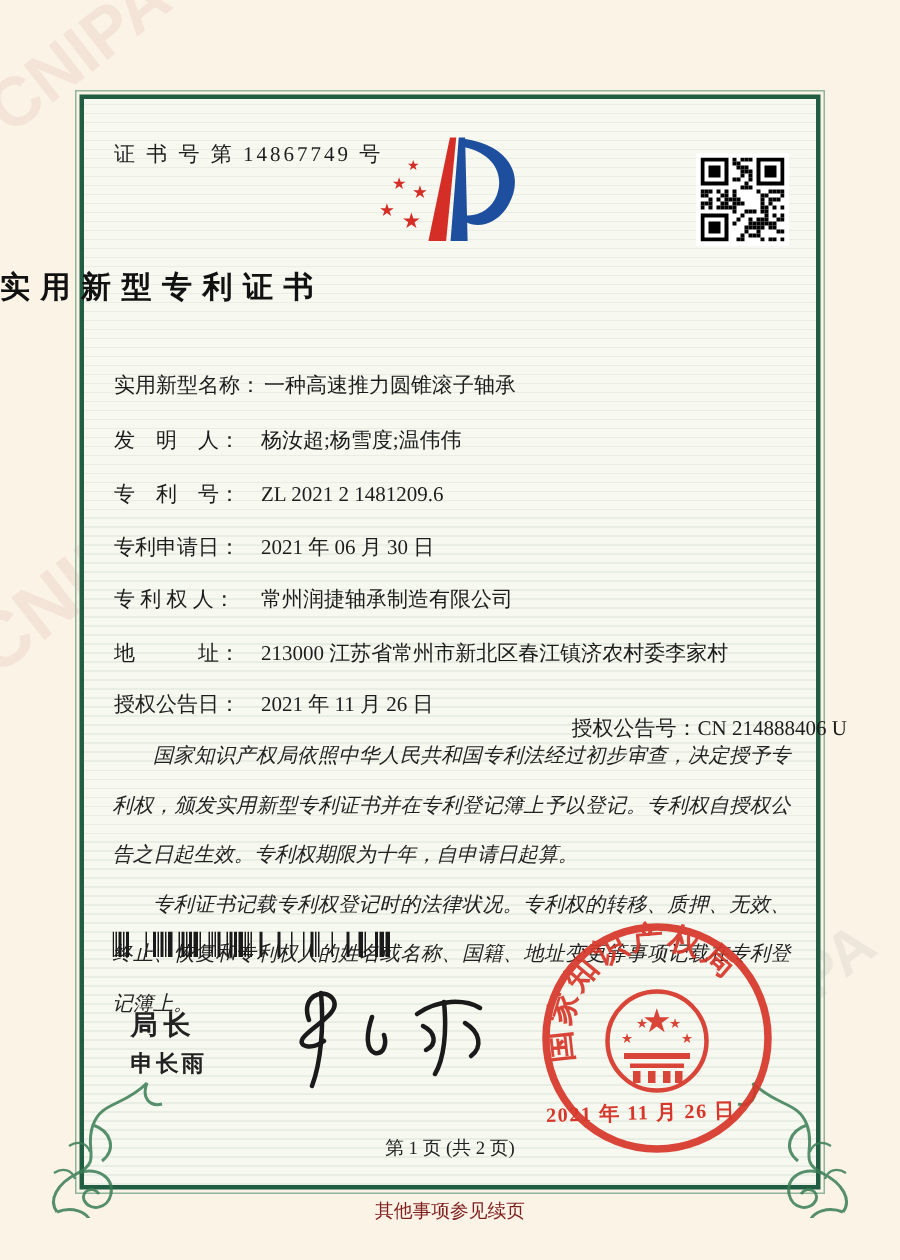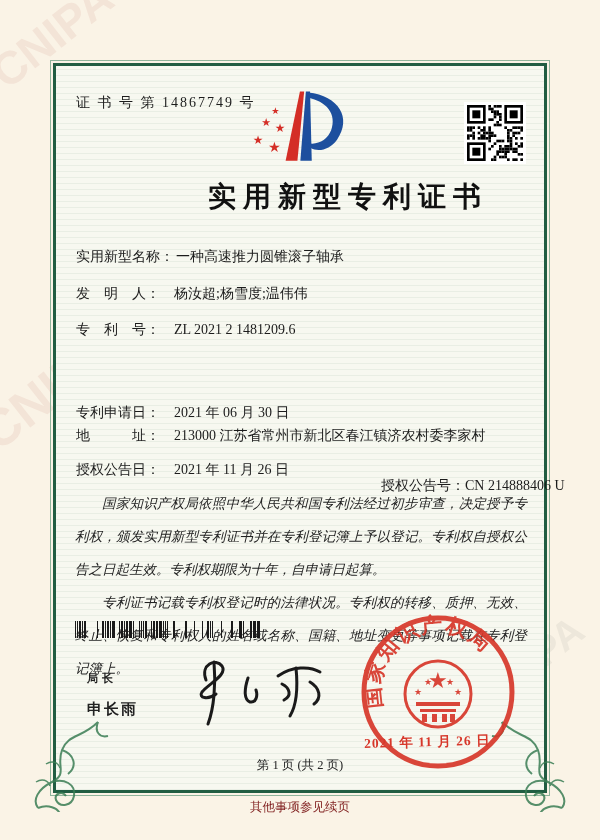--- a/index.html
+++ b/index.html
@@ -23,31 +23,31 @@
       repeating-linear-gradient(0deg, rgba(110,150,120,0.10) 0 1px, transparent 1px 6px),
       #f7f8f0;}
   
   .flourish{position:absolute;width:96px;height:96px;}
   .flourish.bl{left:24px;top:716px;}
   .flourish.br{right:24px;top:716px;transform:scaleX(-1);}
   
   .certno{position:absolute;left:76px;top:94px;font-size:14px;letter-spacing:2px;color:#1d1d1d;}
   .logo{position:absolute;left:246px;top:80px;width:118px;height:94px;}
   .qr{position:absolute;left:464px;top:102px;width:56px;height:56px;background:#fff;padding:3px;}
-  .title{position:absolute;left:0;top:178px;width:488px;text-align:right;
-    font-size:28px;font-weight:bold;letter-spacing:7px;color:#111;}
+  .title{position:absolute;left:0;top:178px;width:488px;text-align:left;
+    font-size:20px;font-weight:bold;letter-spacing:7px;color:#111;}
   .frow{position:absolute;left:76px;width:460px;font-size:14px;font-weight:normal;color:#1c1c1c;white-space:nowrap;}
   .flabel{display:inline-block;min-width:96px;}
   .fvalue{margin-left:2px;}
   .grant-right{position:absolute;left:305px;top:0;margin-top:16px;}
   .paras{position:absolute;left:75px;top:487px;width:452px;font-size:13.5px;line-height:33px;
     text-align:justify;color:#222;font-style:italic;}
   .paras p{margin:0;text-indent:2em;}
   .barcode{position:absolute;left:75px;top:621px;width:188px;height:17px;}
-  .sig-title{position:absolute;left:87px;top:671px;font-size:11px;font-weight:bold;letter-spacing:4px;
+  .sig-title{position:absolute;left:87px;top:671px;font-size:18px;font-weight:bold;letter-spacing:4px;
     font-family:Liberation Mono, monospace;}
   .sig-name{position:absolute;left:87px;top:700px;font-size:15px;font-weight:bold;letter-spacing:2px;
     font-family:"Liberation Sans",sans-serif;}
   .signature{position:absolute;left:178px;top:650px;width:160px;height:90px;}
   .seal{position:absolute;left:358px;top:612px;width:160px;height:160px;opacity:0.92;}
   .seal-date{position:absolute;left:364px;top:733px;width:150px;font-size:13.5px;font-weight:bold;
     color:#d7372a;letter-spacing:1px;transform:rotate(-1.5deg);white-space:nowrap;}
   .pageinfo{position:absolute;left:0;top:757px;width:600px;text-align:center;font-size:12.5px;color:#222;}
   .footnote{position:absolute;left:0;top:799px;width:600px;text-align:center;font-size:12.5px;color:#7f1d1d;}
 </style>
@@ -236,22 +236,25 @@
 
   <div class="frow" style="top:248px;">
     <span class="flabel">实用新型名称：</span><span class="fvalue">一种高速推力圆锥滚子轴承</span>
   </div>
   <div class="frow" style="top:285px;">
     <span class="flabel">发　明　人：</span><span class="fvalue">杨汝超;杨雪度;温伟伟</span>
   </div>
   <div class="frow" style="top:321px;">
     <span class="flabel">专　利　号：</span><span class="fvalue">ZL 2021 2 1481209.6</span>
   </div>
-  <div class="frow" style="top:356px;margin-top:48px;">
+  <div class="frow" style="top:356px;">
     <span class="flabel">专利申请日：</span><span class="fvalue">2021 年 06 月 30 日</span>
+  </div>
+  <div class="frow" style="top:391px;">
+    <span class="flabel">专 利 权 人：</span><span class="fvalue">常州润捷轴承制造有限公司</span>
   </div>
   <div class="frow" style="top:427px;">
     <span class="flabel">地　　　址：</span><span class="fvalue">213000 江苏省常州市新北区春江镇济农村委李家村</span>
   </div>
   <div class="frow" style="top:461px;">
     <span class="flabel">授权公告日：</span><span class="fvalue">2021 年 11 月 26 日</span>
     <span class="grant-right">
       <span>授权公告号：</span><span>CN 214888406 U</span>
     </span>
   </div>

